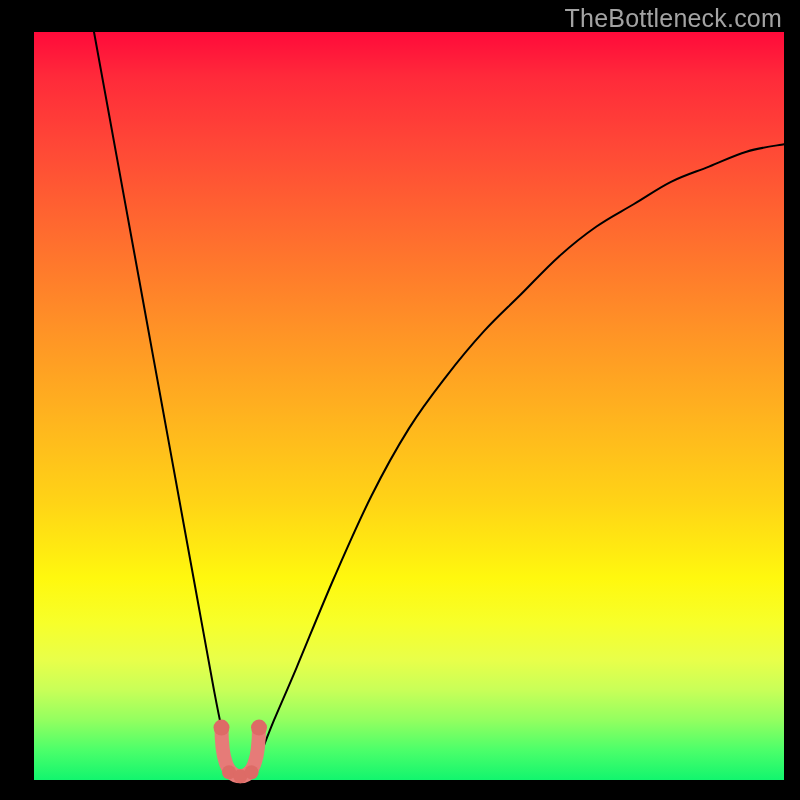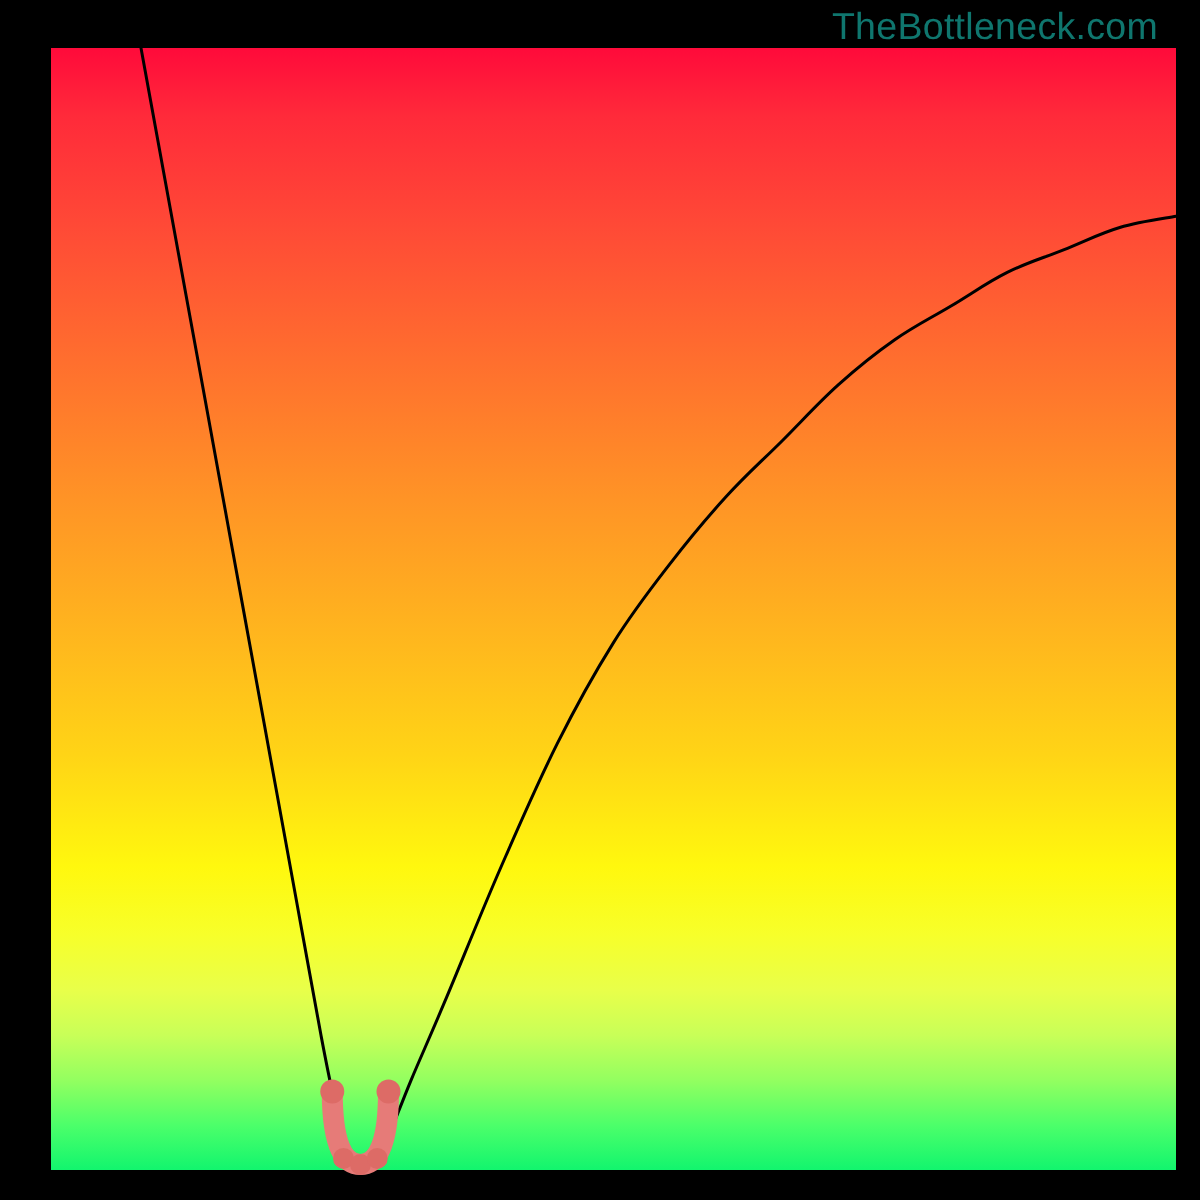--- a/index.html
+++ b/index.html
@@ -37,24 +37,24 @@
       #e8ff4a 84%,
       #c8ff58 88%,
       #93ff60 92%,
       #4cff6a 96%,
       #12f56e 100%
     );
   }
   .watermark {
     position: absolute;
     top: 4px;
-    right: 28px;
+    right: 18px;
     font-size: 25px;
     font-weight: 400;
-    color: #0f766e;
+    color: #a3a3a3;
     letter-spacing: 0.2px;
     user-select: none;
   }
   svg.curve-layer {
     position: absolute;
     left: 0;
     top: 0;
     width: 750px;
     height: 748px;
     overflow: visible;

